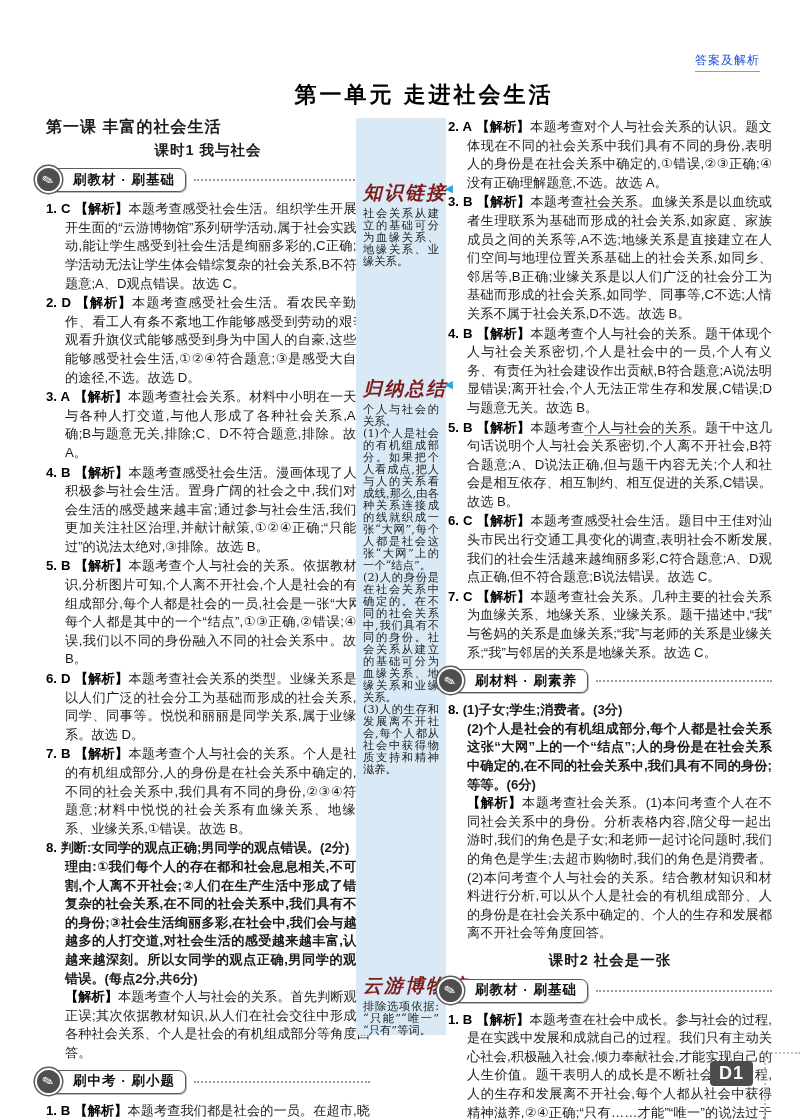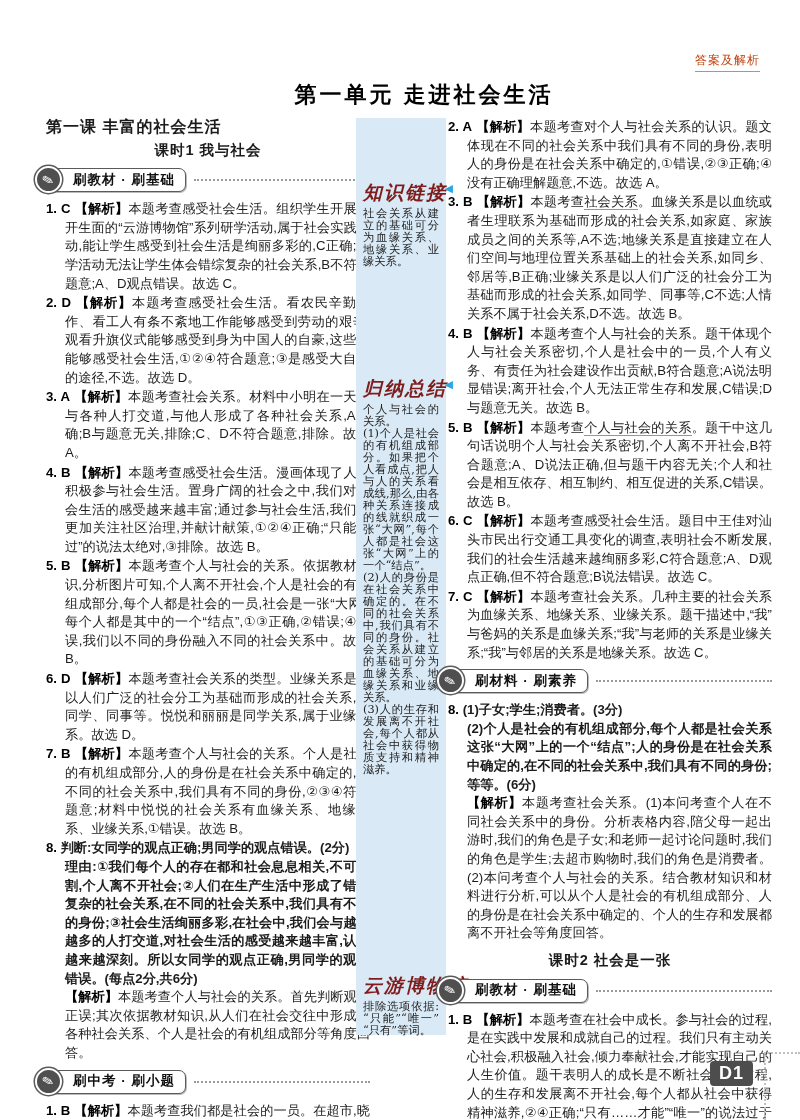--- a/index.html
+++ b/index.html
@@ -1,21 +1,21 @@
 <!DOCTYPE html>
 <html lang="zh"><head>
 <meta charset="utf-8">
 <style>
   * { margin:0; padding:0; box-sizing:border-box; }
   html,body { width:800px; height:1120px; background:#ffffff; overflow:hidden;
     font-family:"Liberation Sans","DejaVu Sans",sans-serif; color:#1c1c1c; }
   #page { position:relative; width:800px; height:1120px; background:#fff; }
 
   
-  .corner-label { position:absolute; top:52px; right:40px; font-size:12px; color:#c2410c;
+  .corner-label { position:absolute; top:52px; right:40px; font-size:12px; color:#1d4ed8;
     border-bottom:1px solid #9a9a9a; padding-bottom:2px; letter-spacing:1px; }
 
   
   .unit-title { position:absolute; top:80px; left:0; width:100%; text-align:center;
     font-size:22px; font-weight:bold; letter-spacing:3px; color:#000;padding-left:48px; }
 
   
   .col { position:absolute; width:324px; font-size:13.2px; line-height:18.6px; text-align:justify; }
   #col-left  { left:46px;  top:118px; }
   #col-right { left:448px; top:118px; }

